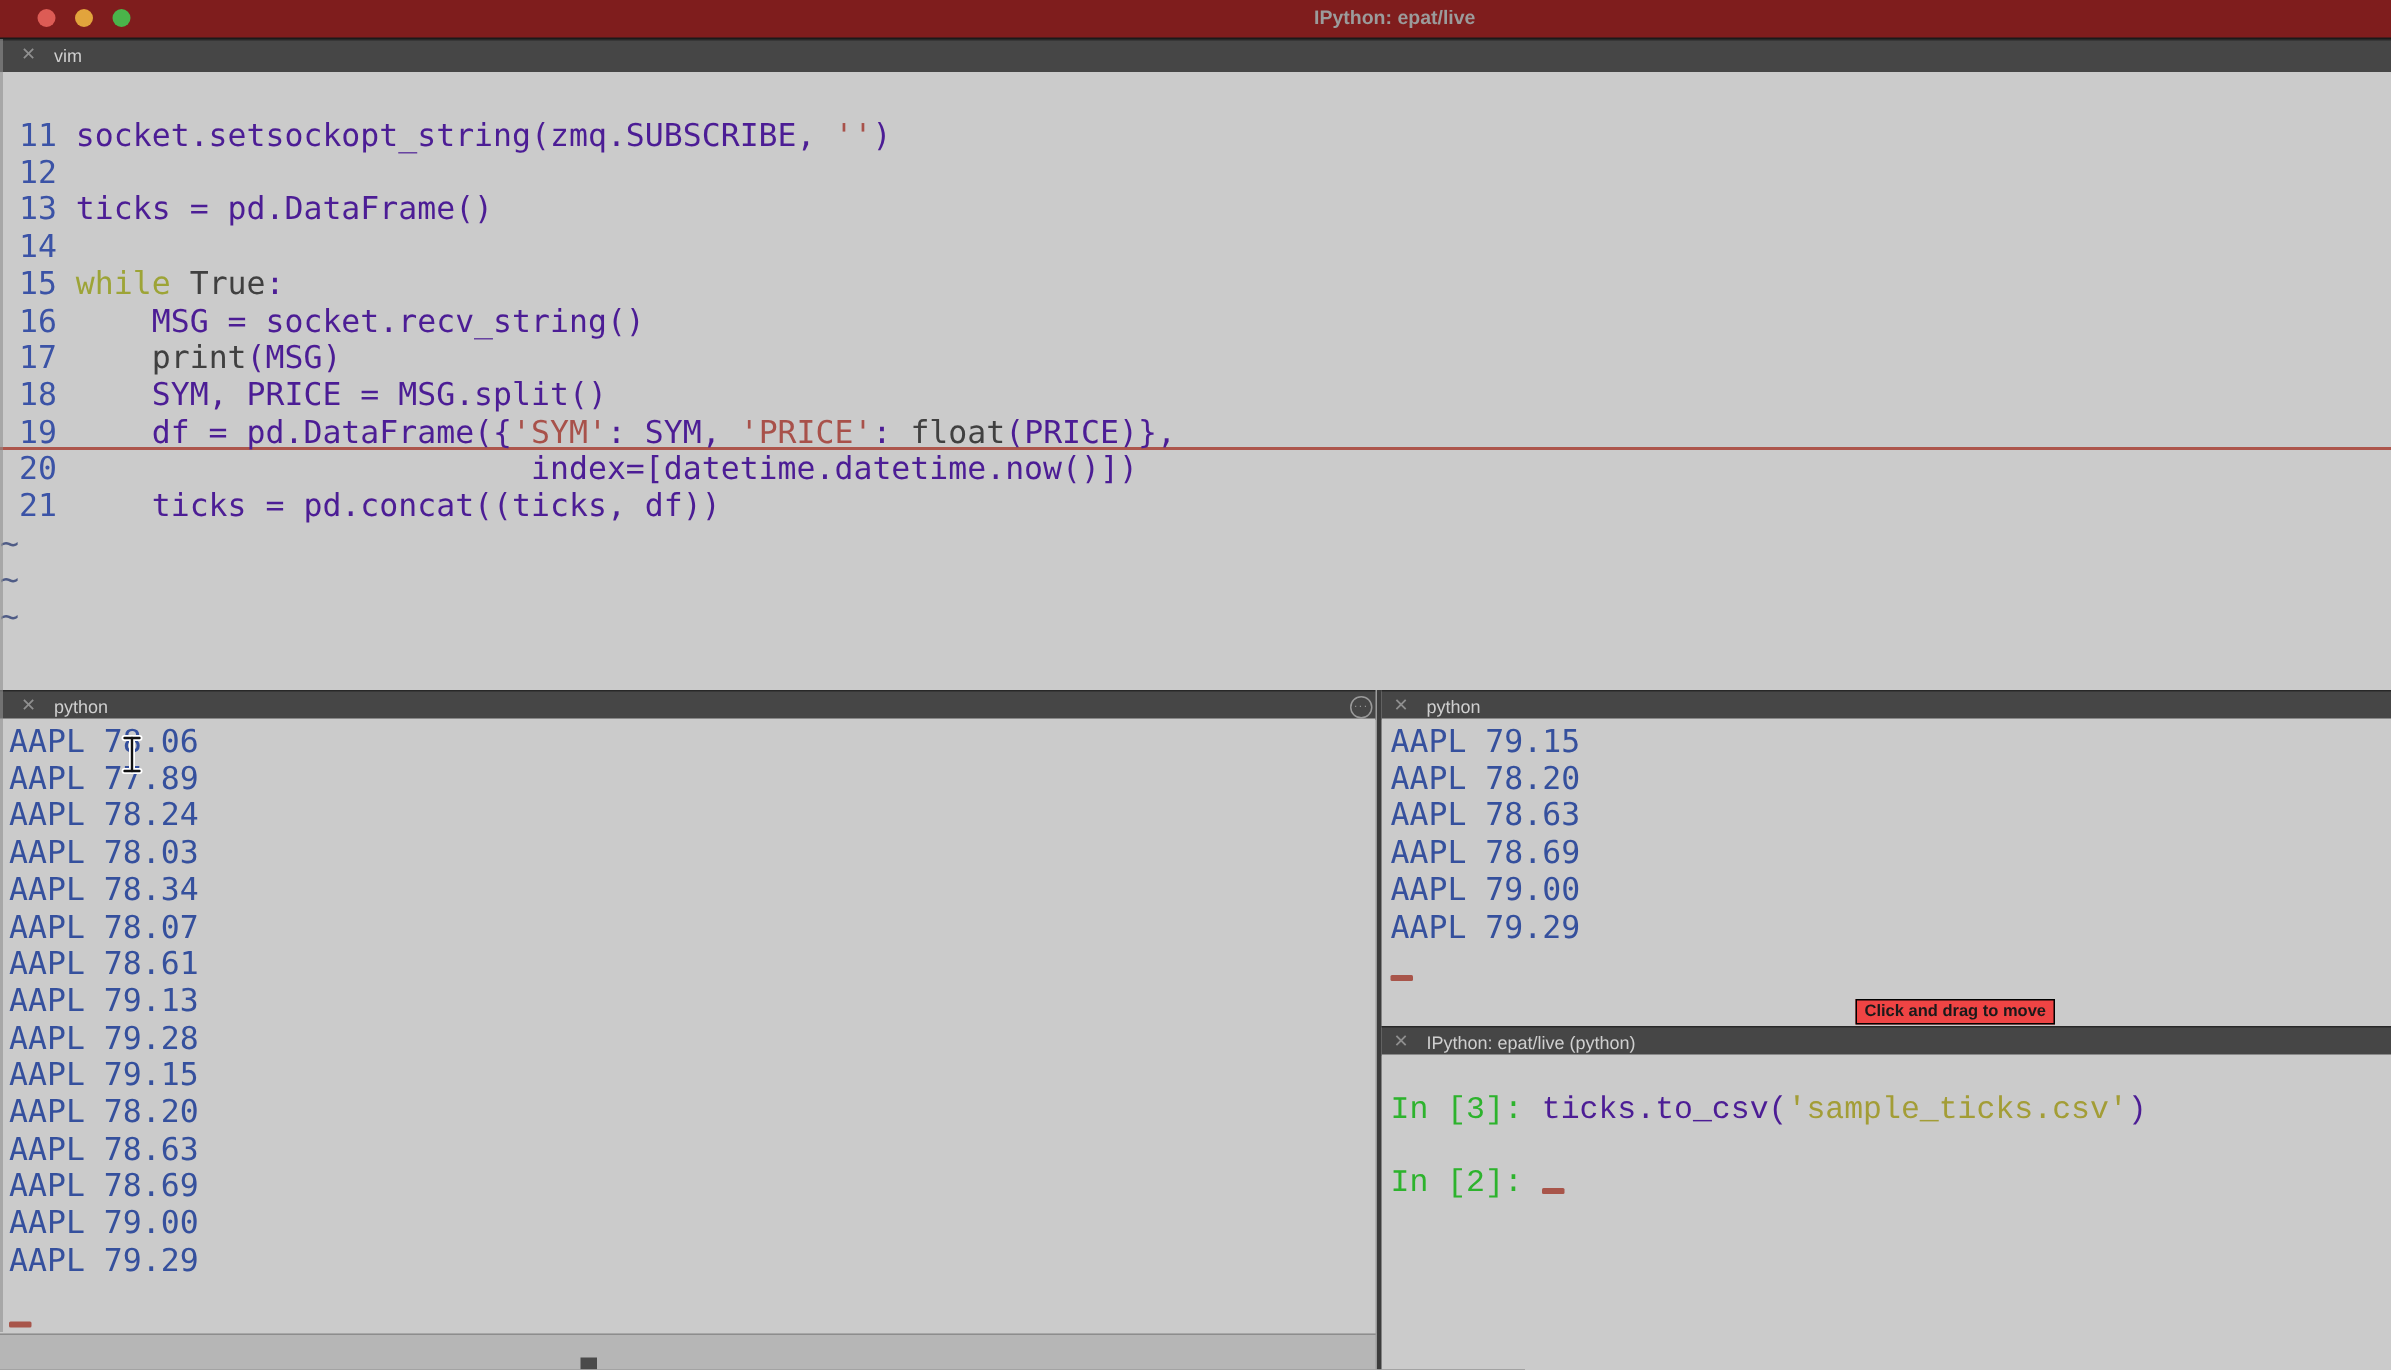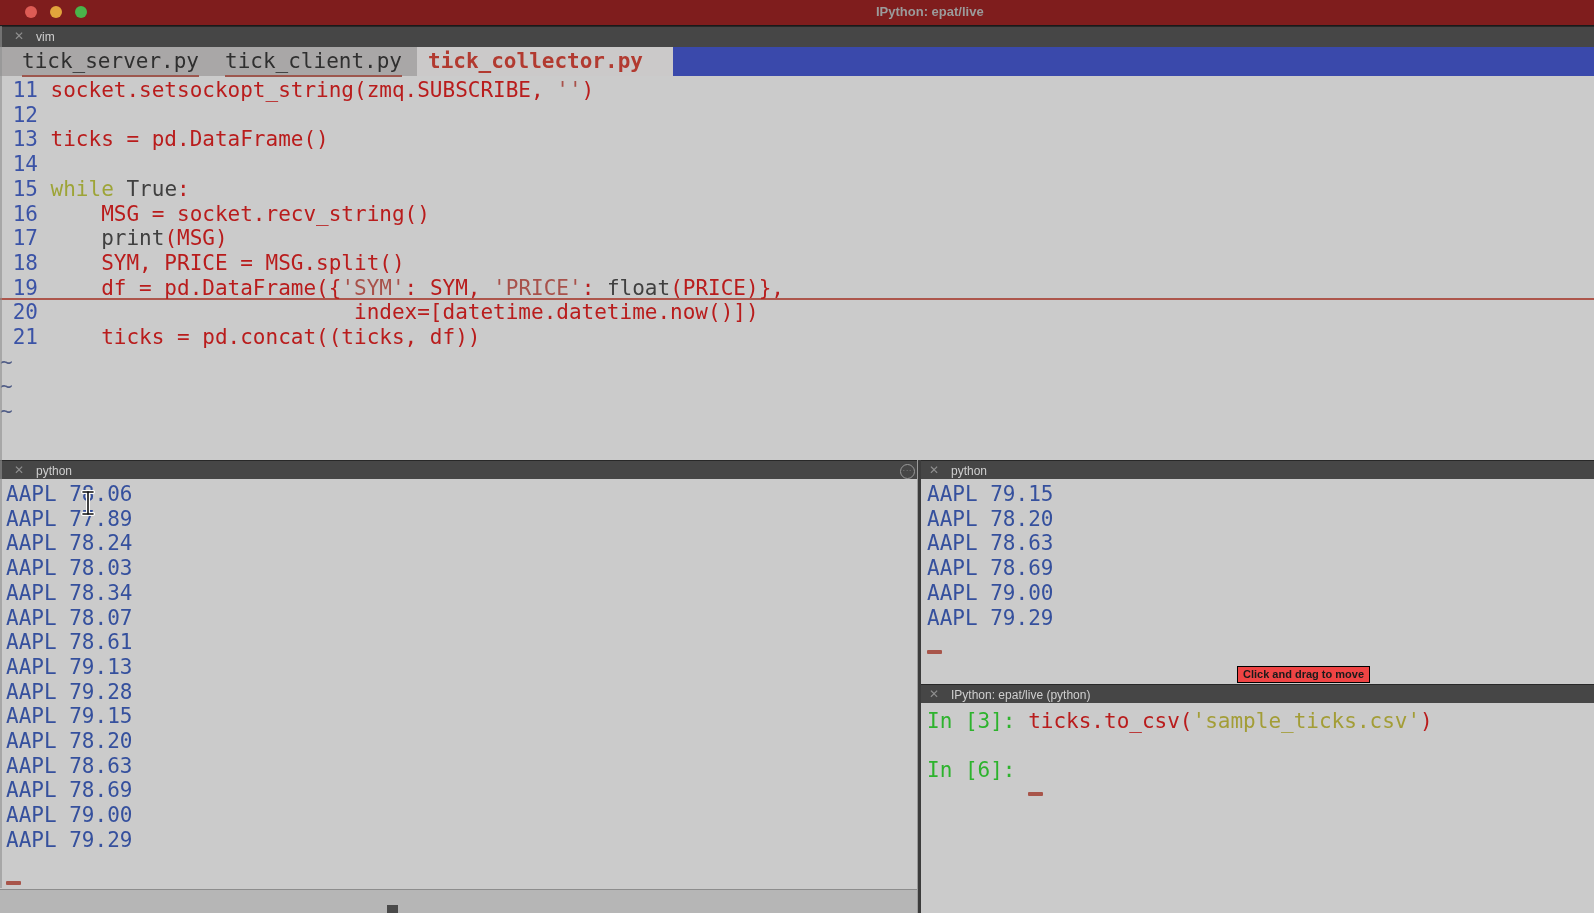--- a/index.html
+++ b/index.html
@@ -29,21 +29,21 @@
        border-bottom:2px solid #9d574e;}
   .tab.t1{left:22px;} .tab.t2{left:225px;}
   .tab-active{position:absolute;left:428px;top:1px;font-size:21px;line-height:27px;
               font-weight:bold;color:#b23a30;}
   .tab-fill{position:absolute;left:673px;top:0;width:921px;height:29px;background:#3a49ab;}
   
   .term{font-size:21px;line-height:24.7px;white-space:pre;}
   .editor{position:absolute;left:0;top:78px;width:1594px;height:382px;}
   .line{width:100%;}
   .line.underline{box-shadow:inset 0 -2px 0 #ad564c;}
-  .seg-n{color:#3b53a6;} .seg-c{color:#b91c1c;} .seg-k{color:#9da437;}
+  .seg-n{color:#3b53a6;} .seg-c{color:#4c1d95;} .seg-k{color:#9da437;}
   .seg-b{color:#404040;} .seg-s{color:#a8514a;} .seg-x{color:#4f5c86;}
   .seg-g{color:#2db32d;} .seg-y{color:#a39d36;}
   .tickpane{position:absolute;background:#cbcbcb;}
   .ticklines{position:absolute;left:6px;top:3px;color:#35509d;}
   .cursor-block{position:absolute;width:15px;height:4px;background:#a8554a;border-radius:1px;}
   
   .watermark{position:absolute;left:545px;top:516px;font-family:"Liberation Sans",sans-serif;
              font-size:64px;font-weight:bold;letter-spacing:-1px;color:#d69a8e;
              text-shadow:0 0 1px #e9ddd8;z-index:2;white-space:nowrap;}
   
@@ -69,27 +69,20 @@
     <span class="tl yellow"></span>
     <span class="tl green"></span>
     <span class="title-text">IPython: epat/live</span>
   </div>
 
   <div class="phead" style="left:0;top:26px;width:1594px;height:21px;">
     <span class="x">✕</span>
     <span class="plabel">vim</span>
   </div>
 
-  <div class="tabline">
-    <div class="tab-gray"></div>
-    <span class="tab t1">tick_server.py</span>
-    <span class="tab t2">tick_client.py</span>
-    <span class="tab-active">tick_collector.py</span>
-    <div class="tab-fill"></div>
-  </div>
 
   <div class="editor term"><div class="line"><span class="seg-n"> 11 </span><span class="seg-c">socket.setsockopt_string(zmq.SUBSCRIBE, </span><span class="seg-s">''</span><span class="seg-c">)</span></div><div class="line"><span class="seg-n"> 12 </span></div><div class="line"><span class="seg-n"> 13 </span><span class="seg-c">ticks = pd.DataFrame()</span></div><div class="line"><span class="seg-n"> 14 </span></div><div class="line"><span class="seg-n"> 15 </span><span class="seg-k">while</span><span class="seg-c"> </span><span class="seg-b">True</span><span class="seg-c">:</span></div><div class="line"><span class="seg-n"> 16 </span><span class="seg-c">    MSG = socket.recv_string()</span></div><div class="line"><span class="seg-n"> 17 </span><span class="seg-c">    </span><span class="seg-b">print</span><span class="seg-c">(MSG)</span></div><div class="line"><span class="seg-n"> 18 </span><span class="seg-c">    SYM, PRICE = MSG.split()</span></div><div class="line underline"><span class="seg-n"> 19 </span><span class="seg-c">    df = pd.DataFrame({</span><span class="seg-s">'SYM'</span><span class="seg-c">: SYM, </span><span class="seg-s">'PRICE'</span><span class="seg-c">: </span><span class="seg-b">float</span><span class="seg-c">(PRICE)},</span></div><div class="line"><span class="seg-n"> 20 </span><span class="seg-c">                        index=[datetime.datetime.now()])</span></div><div class="line"><span class="seg-n"> 21 </span><span class="seg-c">    ticks = pd.concat((ticks, df))</span></div><div class="line"><span class="seg-x">~</span></div><div class="line"><span class="seg-x">~</span></div><div class="line"><span class="seg-x">~</span></div></div>
 
   <div class="phead" style="left:0;top:460px;width:918px;height:19px;">
     <span class="x">✕</span>
     <span class="plabel">python</span>
     <span class="circle-icon">···</span>
   </div>
   <div class="phead" style="left:921px;top:460px;width:673px;height:19px;">
     <span class="x" style="left:8px;">✕</span>
@@ -106,21 +99,21 @@
     <div class="ticklines"><div class="line">AAPL 79.15</div><div class="line">AAPL 78.20</div><div class="line">AAPL 78.63</div><div class="line">AAPL 78.69</div><div class="line">AAPL 79.00</div><div class="line">AAPL 79.29</div></div>
   </div>
   <div class="cursor-block" style="left:927px;top:650px;"></div>
 
   <div class="phead" style="left:921px;top:684px;width:673px;height:19px;">
     <span class="x" style="left:8px;">✕</span>
     <span class="plabel" style="left:30px;">IPython: epat/live (python)</span>
   </div>
 
   <div class="tickpane term" style="left:921px;top:703px;width:673px;height:210px;">
-    <div class="ticklines" style="top:6px;"><div class="line"><span class="seg-g">In [3]: </span><span class="seg-c">ticks.to_csv(</span><span class="seg-y">'sample_ticks.csv'</span><span class="seg-c">)</span></div><div class="line">&nbsp;</div><div class="line"><span class="seg-g">In [6]: </span></div></div>
+    <div class="ticklines" style="top:26px;font-family:Liberation Mono, monospace;"><div class="line"><span class="seg-g">In [3]: </span><span class="seg-c">ticks.to_csv(</span><span class="seg-y">'sample_ticks.csv'</span><span class="seg-c">)</span></div><div class="line">&nbsp;</div><div class="line"><span class="seg-g">In [2]: </span></div></div>
   </div>
   <div class="cursor-block" style="left:1028px;top:792px;"></div>
 
   <div class="tooltip">Click and drag to move</div>
 
   <div class="vdiv-light"></div>
   <div class="vdiv-dark"></div>
   <div class="bottom-strip"></div>
   <div class="scroll-notch"></div>
   <div class="left-edge"></div>

